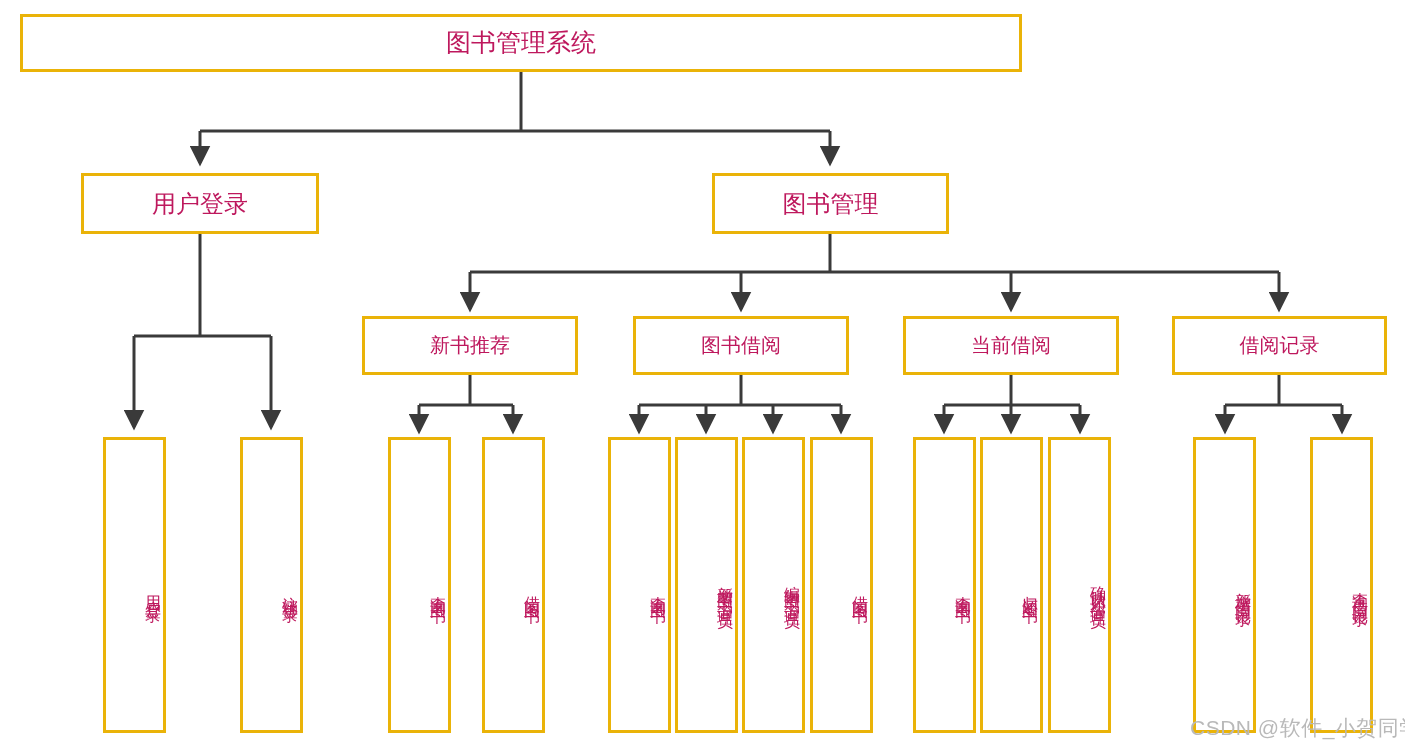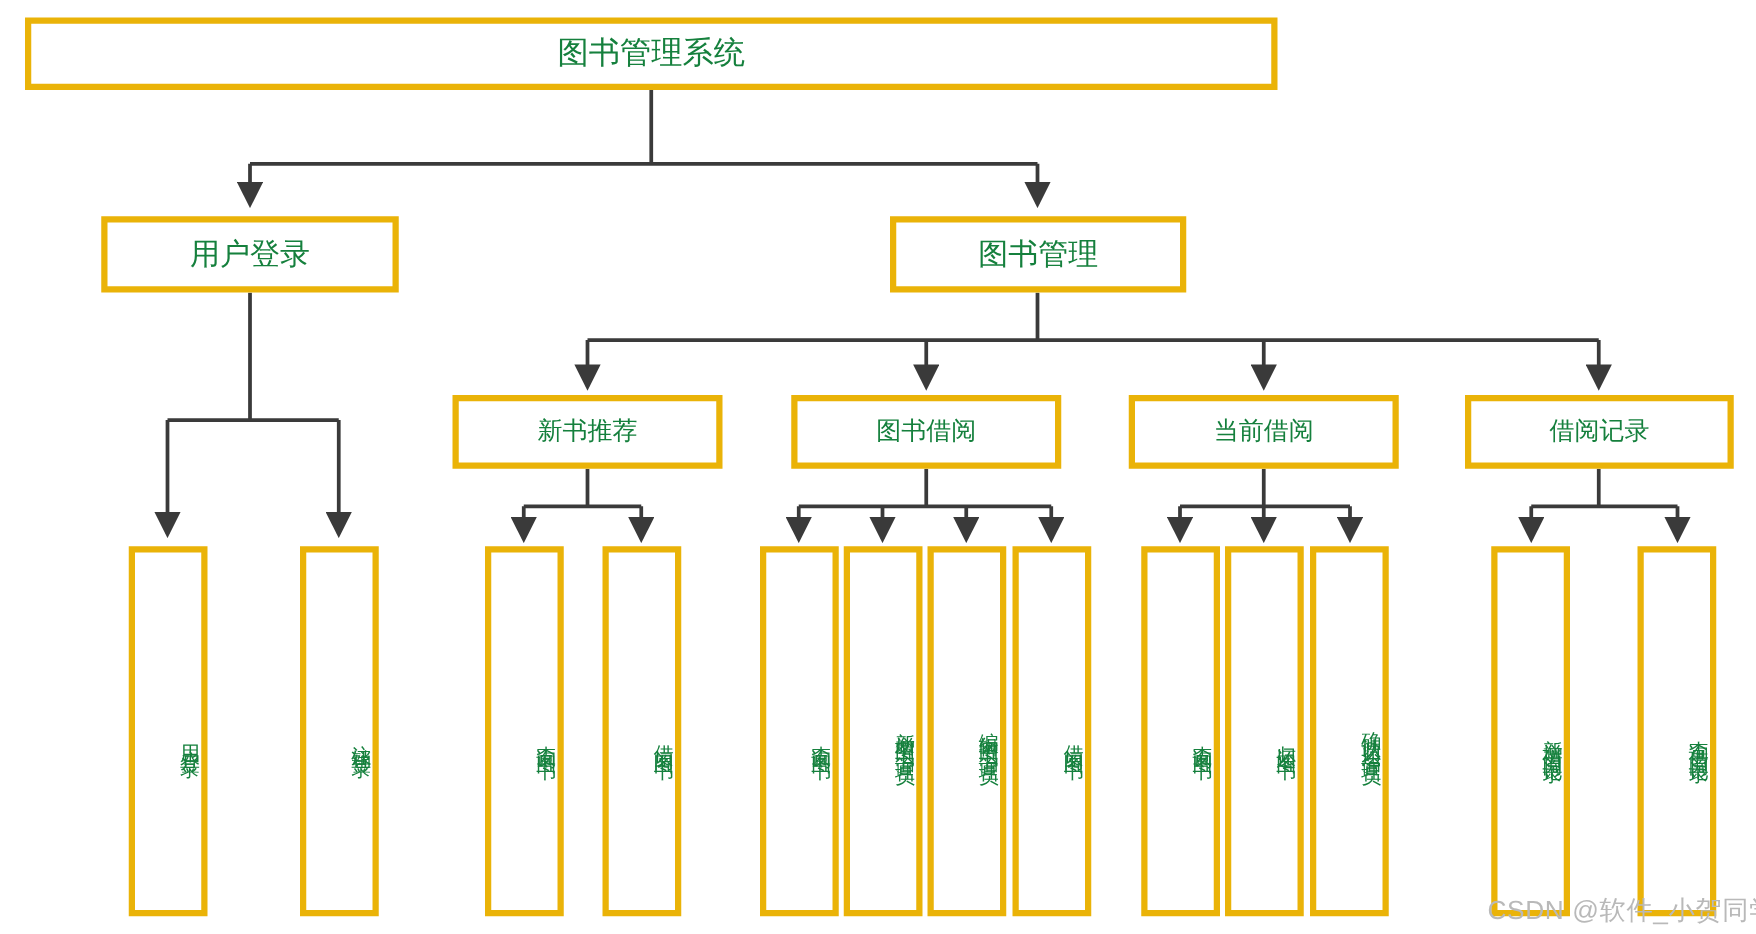--- a/index.html
+++ b/index.html
@@ -21,26 +21,26 @@
     position: absolute;
     left: 0;
     top: 0;
     width: 1405px;
     height: 747px;
     pointer-events: none;
   }
   .node {
     position: absolute;
     box-sizing: border-box;
-    border: 5px solid #eab308;
+    border: 3px solid #eab308;
     background: #ffffff;
     display: flex;
     align-items: center;
     justify-content: center;
-    color: #15803d;
+    color: #be185d;
     text-align: right;
     line-height: 1.25;
   }
   .node.level0 {
     font-size: 25px;
   }
   .node.level1 {
     font-size: 24px;
   }
   .node.level2 {

